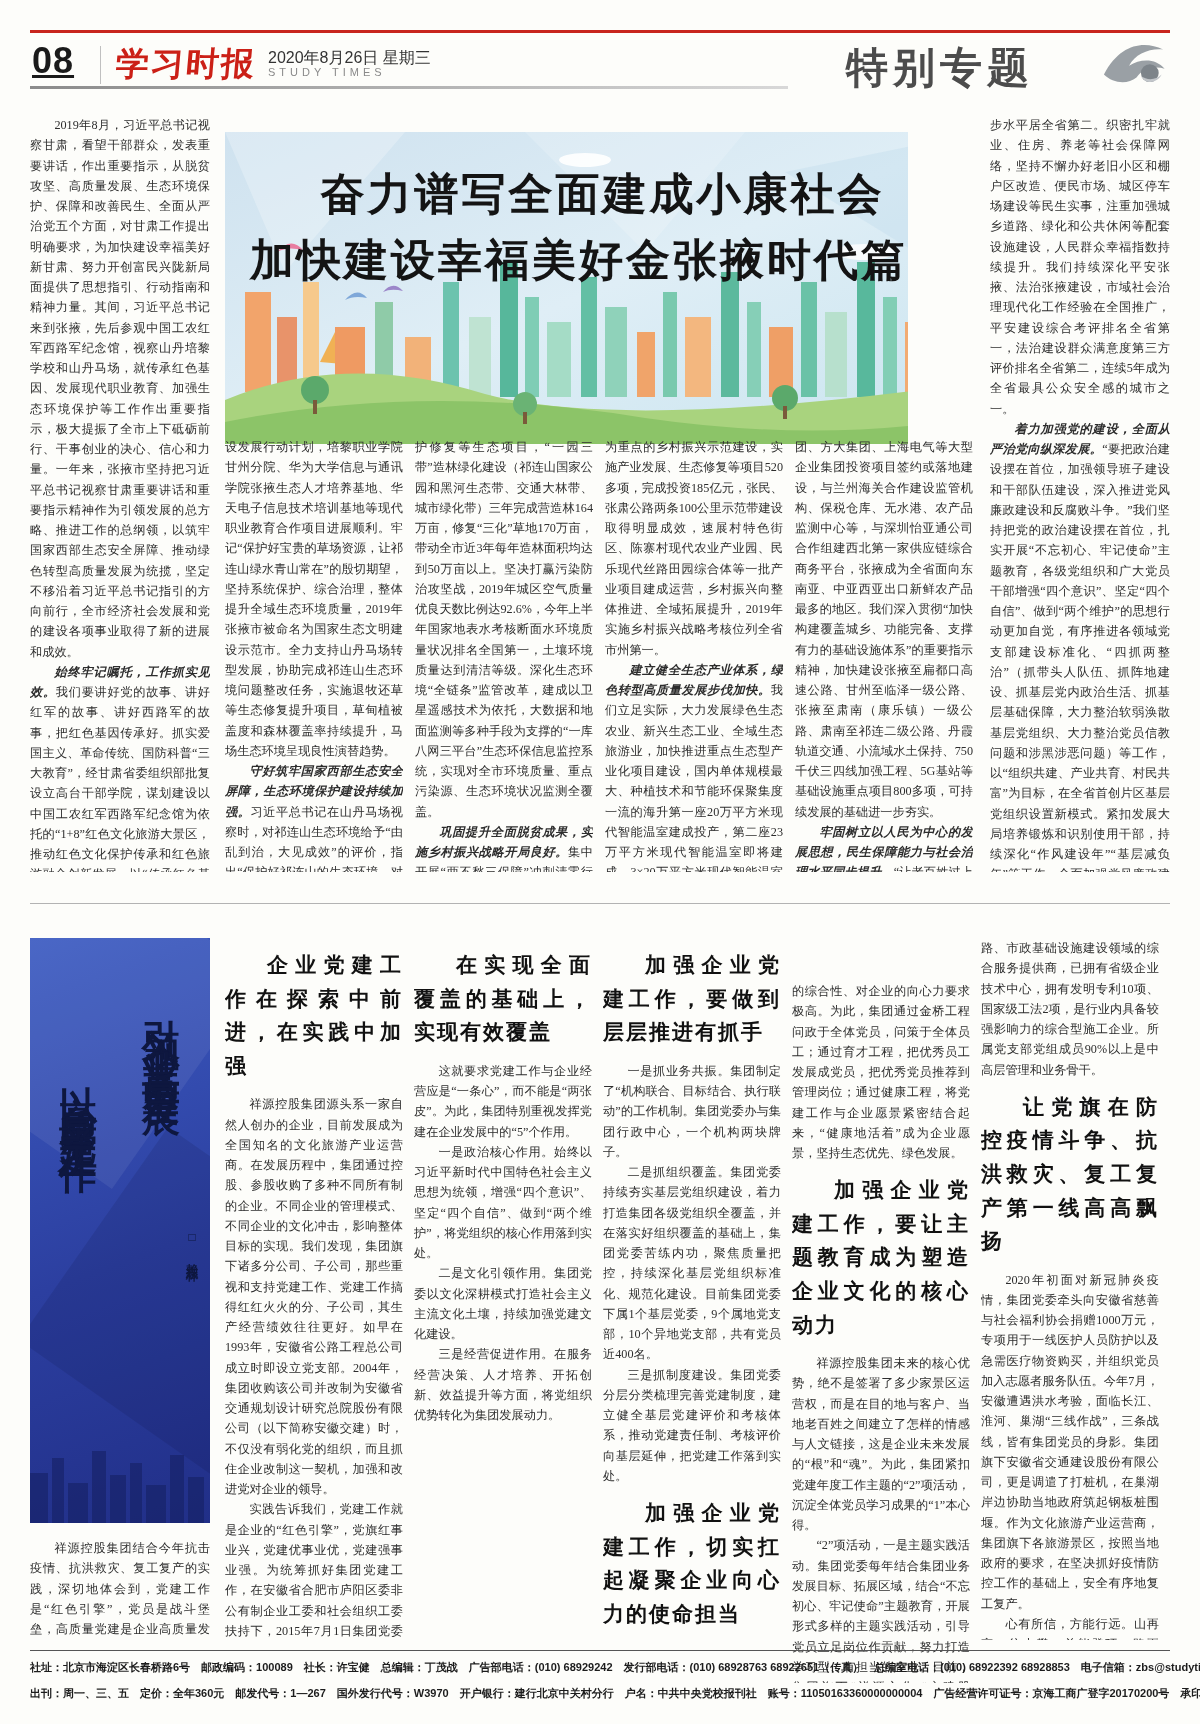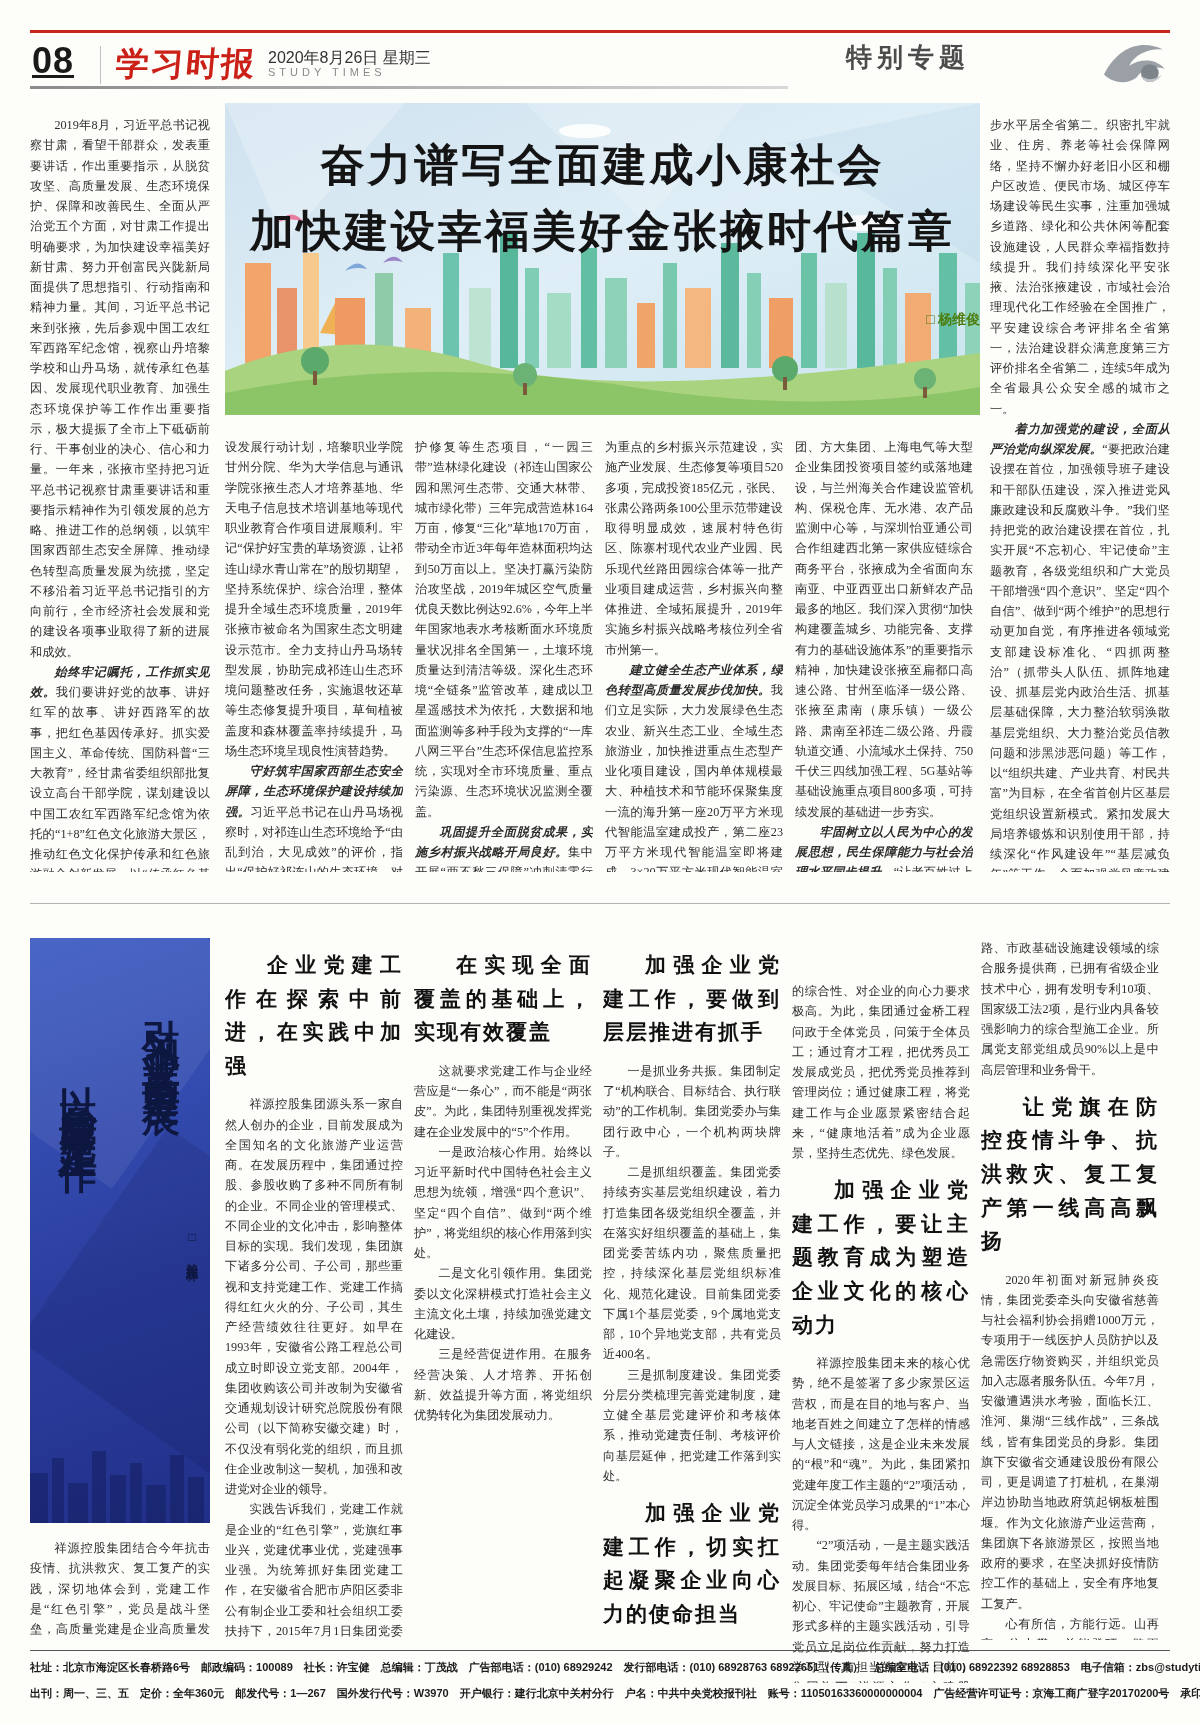--- a/index.html
+++ b/index.html
@@ -13,33 +13,33 @@
   .masthead{position:absolute;left:116px;top:42px;font-size:33px;font-weight:bold;color:#cb2017;
             transform:skewX(-5deg);letter-spacing:2px;}
   .mast-date{position:absolute;left:268px;top:48px;font-size:16px;color:#333;font-family:"Liberation Sans",sans-serif;}
   .mast-en{position:absolute;left:268px;top:66px;font-size:11px;color:#8a8a8a;letter-spacing:4px;
            font-family:"Liberation Sans",sans-serif;}
   .edit-block{position:absolute;left:638px;top:46px;font-size:10.5px;color:#444;line-height:1.8;
               font-family:"Liberation Sans",sans-serif;}
   .edit-row span.l{display:inline-block;width:108px;}
   .edit-row span.r{display:inline-block;border-left:1px solid #bbb;padding-left:10px;}
   .section-title{position:absolute;left:846px;top:40px;font-family:"Liberation Sans",sans-serif;
-                 font-size:26px;font-weight:bold;color:#4c4c4c;letter-spacing:5px;}
+                 font-size:42px;font-weight:bold;color:#4c4c4c;letter-spacing:5px;}
   .brand-logo{position:absolute;left:1098px;top:36px;width:74px;height:52px;}
   .head-underline{position:absolute;left:30px;top:86px;width:758px;height:3px;
                   background:linear-gradient(to right,#8b8b8b,#d8d8d8);}
   
   .col{position:absolute;text-align:justify;font-size:12.2px;line-height:1.66;color:#2d2d2d;overflow:hidden;}
   .col p{margin:0;text-indent:2em;}
   .col p.cont{text-indent:0;}
   .lead{font-weight:bold;font-style:italic;}
   .h2{font-family:"Liberation Sans",sans-serif;font-weight:bold;font-size:21px;line-height:1.6;
       color:#111;letter-spacing:2px;text-indent:2em;margin:10px 0 12px 0;text-align:justify;}
   
-  .banner1{position:absolute;left:225px;top:103px;width:755px;height:312px;overflow:hidden;}
+  .banner1{position:absolute;left:225px;top:132px;width:683px;height:312px;overflow:hidden;}
   .banner1 svg{position:absolute;left:0;top:0;}
   .headline{position:absolute;left:0;top:30px;width:755px;text-align:center;color:#141414;
             font-weight:900;font-size:44px;line-height:1.5;letter-spacing:3px;}
   .byline1{position:absolute;left:0;top:208px;width:755px;text-align:right;font-size:14px;
            font-weight:bold;color:#4d7c0f;}
   
   .banner2{position:absolute;left:30px;top:938px;width:180px;height:585px;overflow:hidden;
            background:linear-gradient(160deg,#3d5cc2 0%,#2c3fa0 55%,#212f88 100%);}
   .banner2 .facet{position:absolute;width:260px;height:260px;background:rgba(255,255,255,.07);
                   transform:rotate(35deg);}

